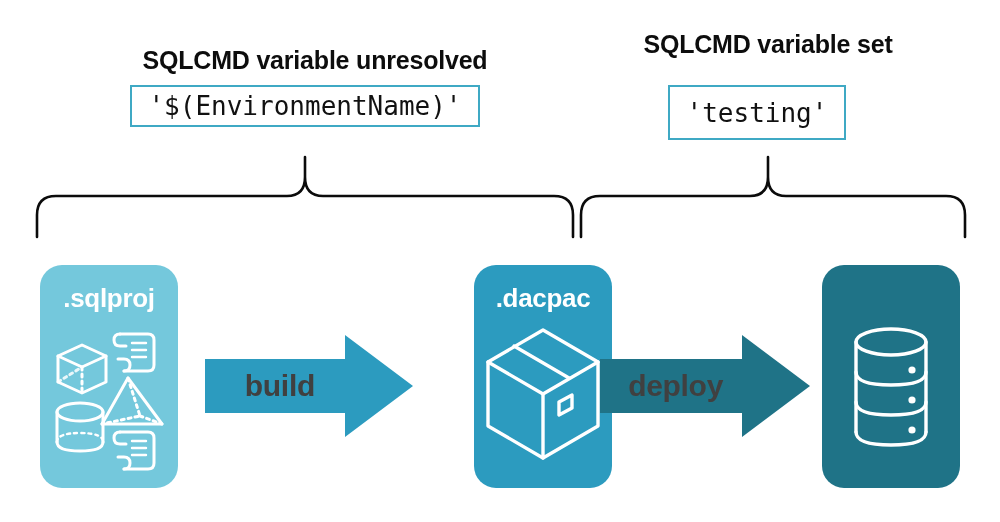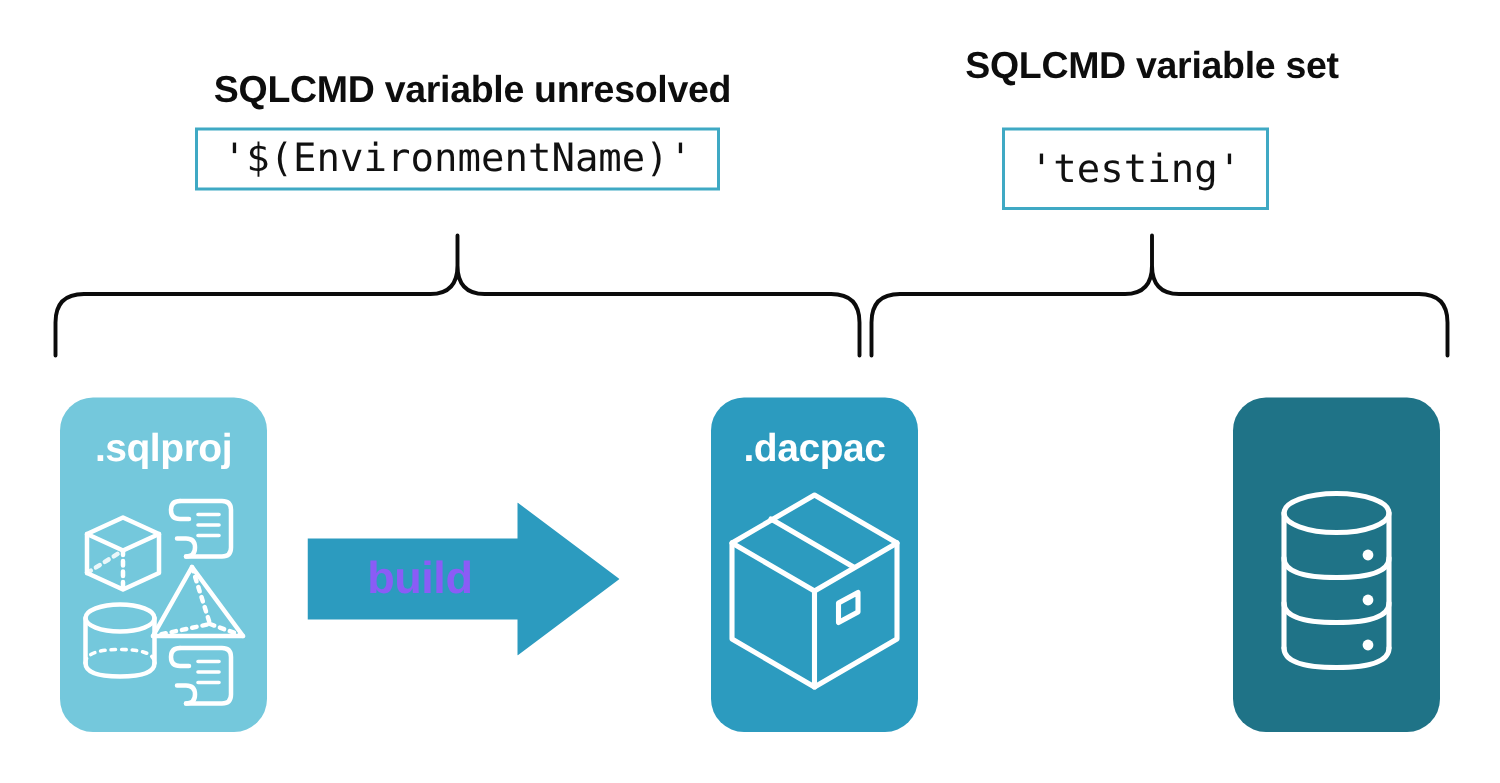--- a/index.html
+++ b/index.html
@@ -98,21 +98,21 @@
   .arrow {
     position: absolute;
   }
   .arrow .arrowlabel {
     position: absolute;
     left: 0;
     top: 50%;
     transform: translateY(-50%);
     width: 72%;
     text-align: center;
-    color: #8b5cf6;
+    color: #404040;
     font-family: "Liberation Sans", sans-serif;
     font-weight: bold;
     font-size: 30px;
     letter-spacing: -0.3px;
     white-space: nowrap;
     pointer-events: none;
   }
   #arrow-build  { left: 205px; top: 335px; width: 208px; height: 102px; }
   #arrow-deploy { left: 600px; top: 335px; width: 210px; height: 102px; }
   .arrow svg { position: absolute; left: 0; top: 0; }
@@ -220,20 +220,26 @@
           <path d="M 63 74 L 63 138"></path>
 
           <path d="M 34 26 L 89 58"></path>
 
           <path d="M 79 82 L 92 75 L 92 88 L 79 95 Z"></path>
         </g>
       </svg>
     </div>
   </div>
 
+  <div class="arrow" id="arrow-deploy">
+    <svg width="210" height="102" viewBox="0 0 210 102">
+      <polygon points="0,24 142,24 142,0 210,51 142,102 142,78 0,78" fill="#1F7387"></polygon>
+    </svg>
+    <div class="arrowlabel">deploy</div>
+  </div>
 
   <div class="stagebox" id="box-database">
     <div class="boxart">
       <svg width="110" height="150" viewBox="0 0 110 150">
         <g fill="none" stroke="#ffffff" stroke-width="3.4" stroke-linecap="round" stroke-linejoin="round">
 
           <ellipse cx="55" cy="22" rx="35" ry="13"></ellipse>
 
           <path d="M 20 22 L 20 112 M 90 22 L 90 112"></path>
 

